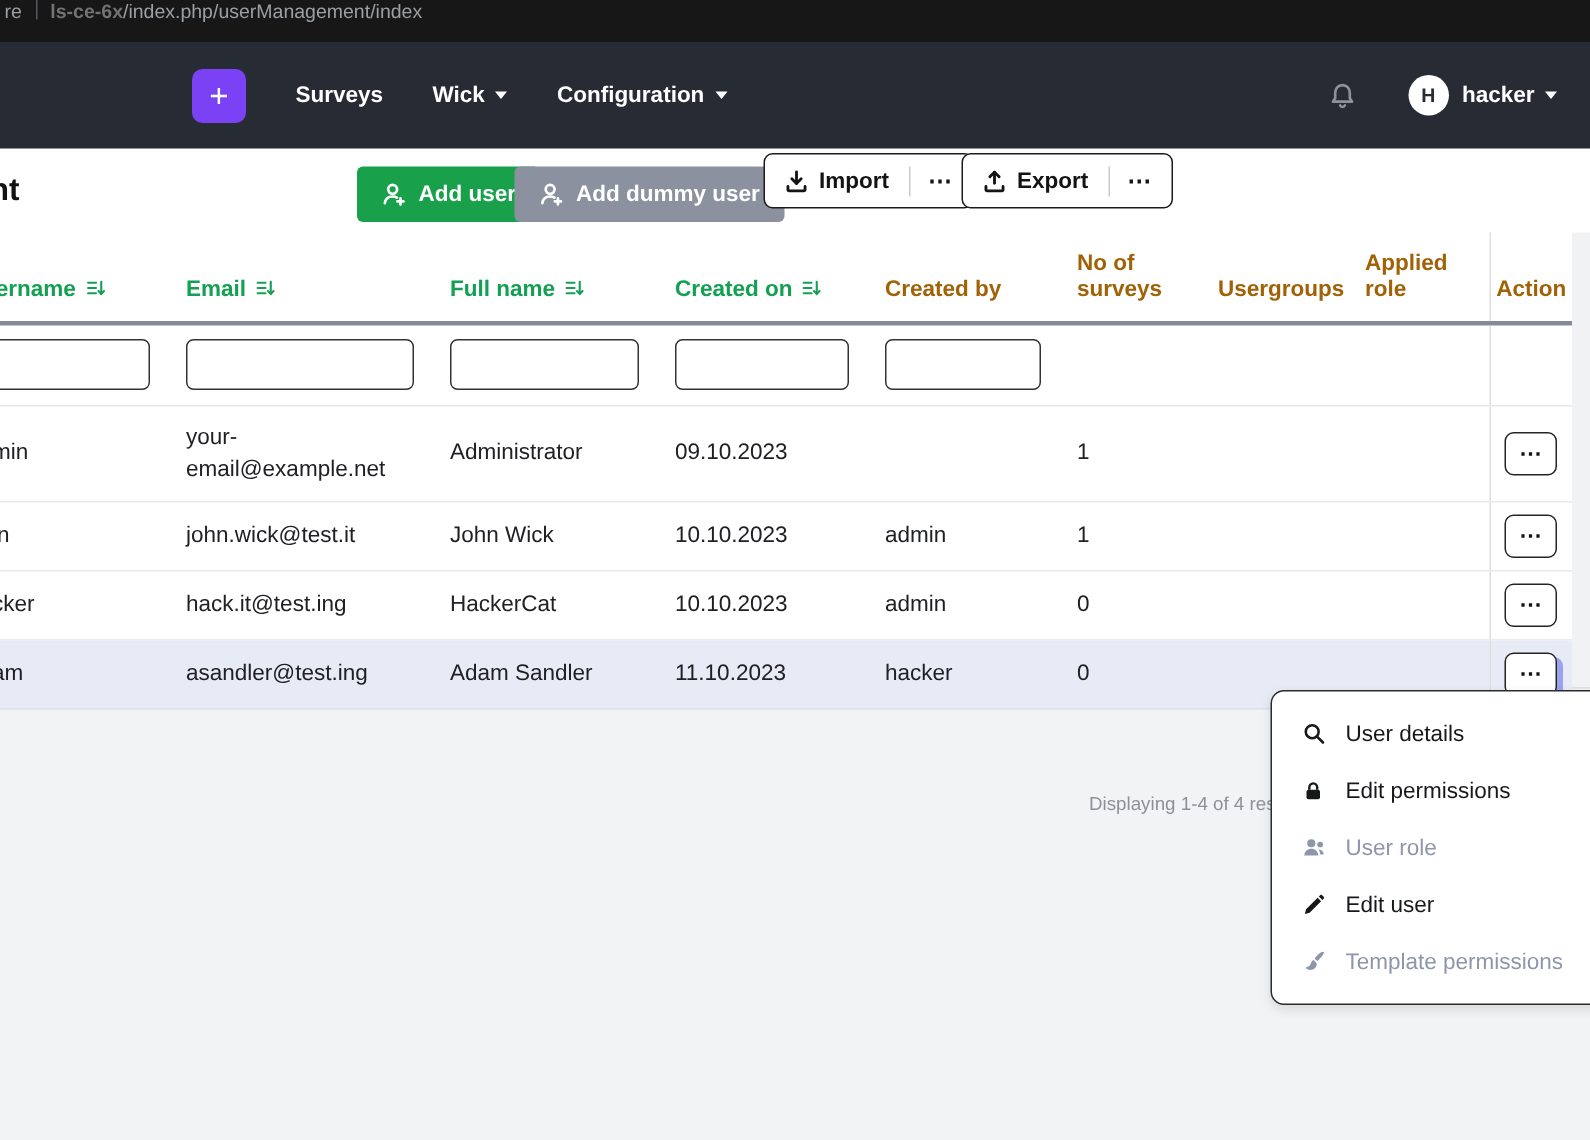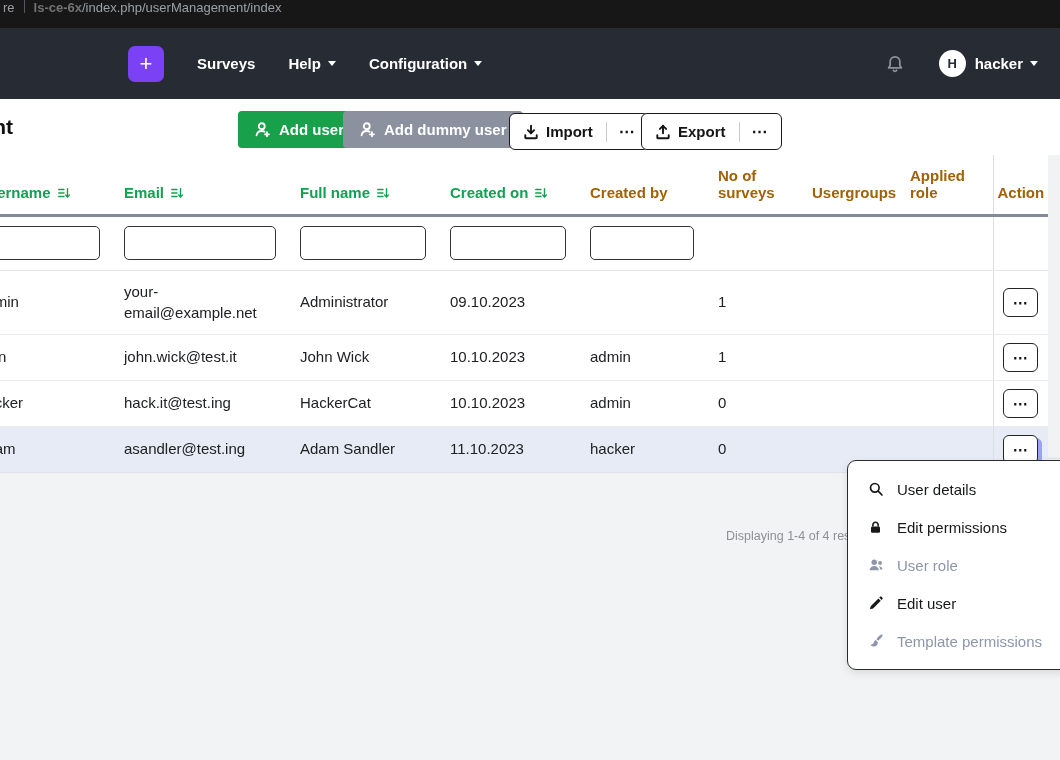--- a/index.html
+++ b/index.html
@@ -31,21 +31,21 @@
   .avatar{width:27px;height:27px;border-radius:50%;background:#fff;color:#272b34;font-size:13px;font-weight:700;display:flex;align-items:center;justify-content:center;margin-right:9px}
   
   .title-clip{position:absolute;left:0;top:115px;width:13px;height:30px;overflow:hidden;display:flex;justify-content:flex-end}
   .title-clip h1{margin:0;font-size:21px;font-weight:700;white-space:nowrap;color:#121212}
   
   .btn{position:absolute;top:111px;height:37px;display:inline-flex;align-items:center;gap:8px;
        border:none;border-radius:4px;font-size:15px;font-weight:700;color:#fff;padding:0 16px;
        font-family:"Liberation Sans",sans-serif;cursor:pointer;box-sizing:border-box}
   .btn-add{left:238px;background:#18a04b}
   .btn-dummy{left:343px;background:#8b919f}
-  .btn-group{position:absolute;top:113px;height:37px;background:#fff;border:1px solid #1b1b1b;border-radius:6px;
+  .btn-group{position:absolute;top:102px;height:37px;background:#fff;border:1px solid #1b1b1b;border-radius:6px;
        display:inline-flex;align-items:center;box-sizing:border-box;color:#141414}
   .grp-import{left:509px}
   .grp-export{left:641px}
   .btn-group .main{display:flex;align-items:center;gap:7px;padding:0 13px;font-size:15px;font-weight:700;cursor:pointer;height:100%}
   .btn-group .vdiv{width:1px;height:20px;background:#c8cacd}
   .btn-group .more{padding:0 12px;font-size:16px;font-weight:700;cursor:pointer;letter-spacing:1px}
   
   .grid-wrap{position:absolute;left:-56px;top:155px;width:1104px;z-index:2}
   table{border-collapse:collapse;table-layout:fixed;width:1104px;font-size:15px;color:#202124}
   col.c-user{width:168px}col.c-email{width:176px}col.c-full{width:150px}col.c-con{width:140px}
@@ -101,21 +101,21 @@
   <span class="host">ls-ce-6x</span>
   <span class="path">/index.php/userManagement/index</span>
 </div>
 
 <div class="navbar">
   <div class="nav-plus">+</div>
   <div class="nav-item">
       <span>Surveys</span>
     </div>
   <div class="nav-item">
-      <span>Help</span>
+      <span>Wick</span>
       <span class="caret"></span>
     </div>
   <div class="nav-item">
       <span>Configuration</span>
       <span class="caret"></span>
     </div>
   <div class="nav-right">
     <span class="bell">
       <svg width="20" height="20" viewBox="0 0 16 16" fill="none" stroke="currentColor" stroke-width="1.4" stroke-linecap="round" stroke-linejoin="round">
         <path d="M8 2.2c-2.4 0-3.9 1.8-3.9 4.1v2.9L2.9 11h10.2l-1.2-1.8V6.3c0-2.3-1.5-4.1-3.9-4.1z"></path>

